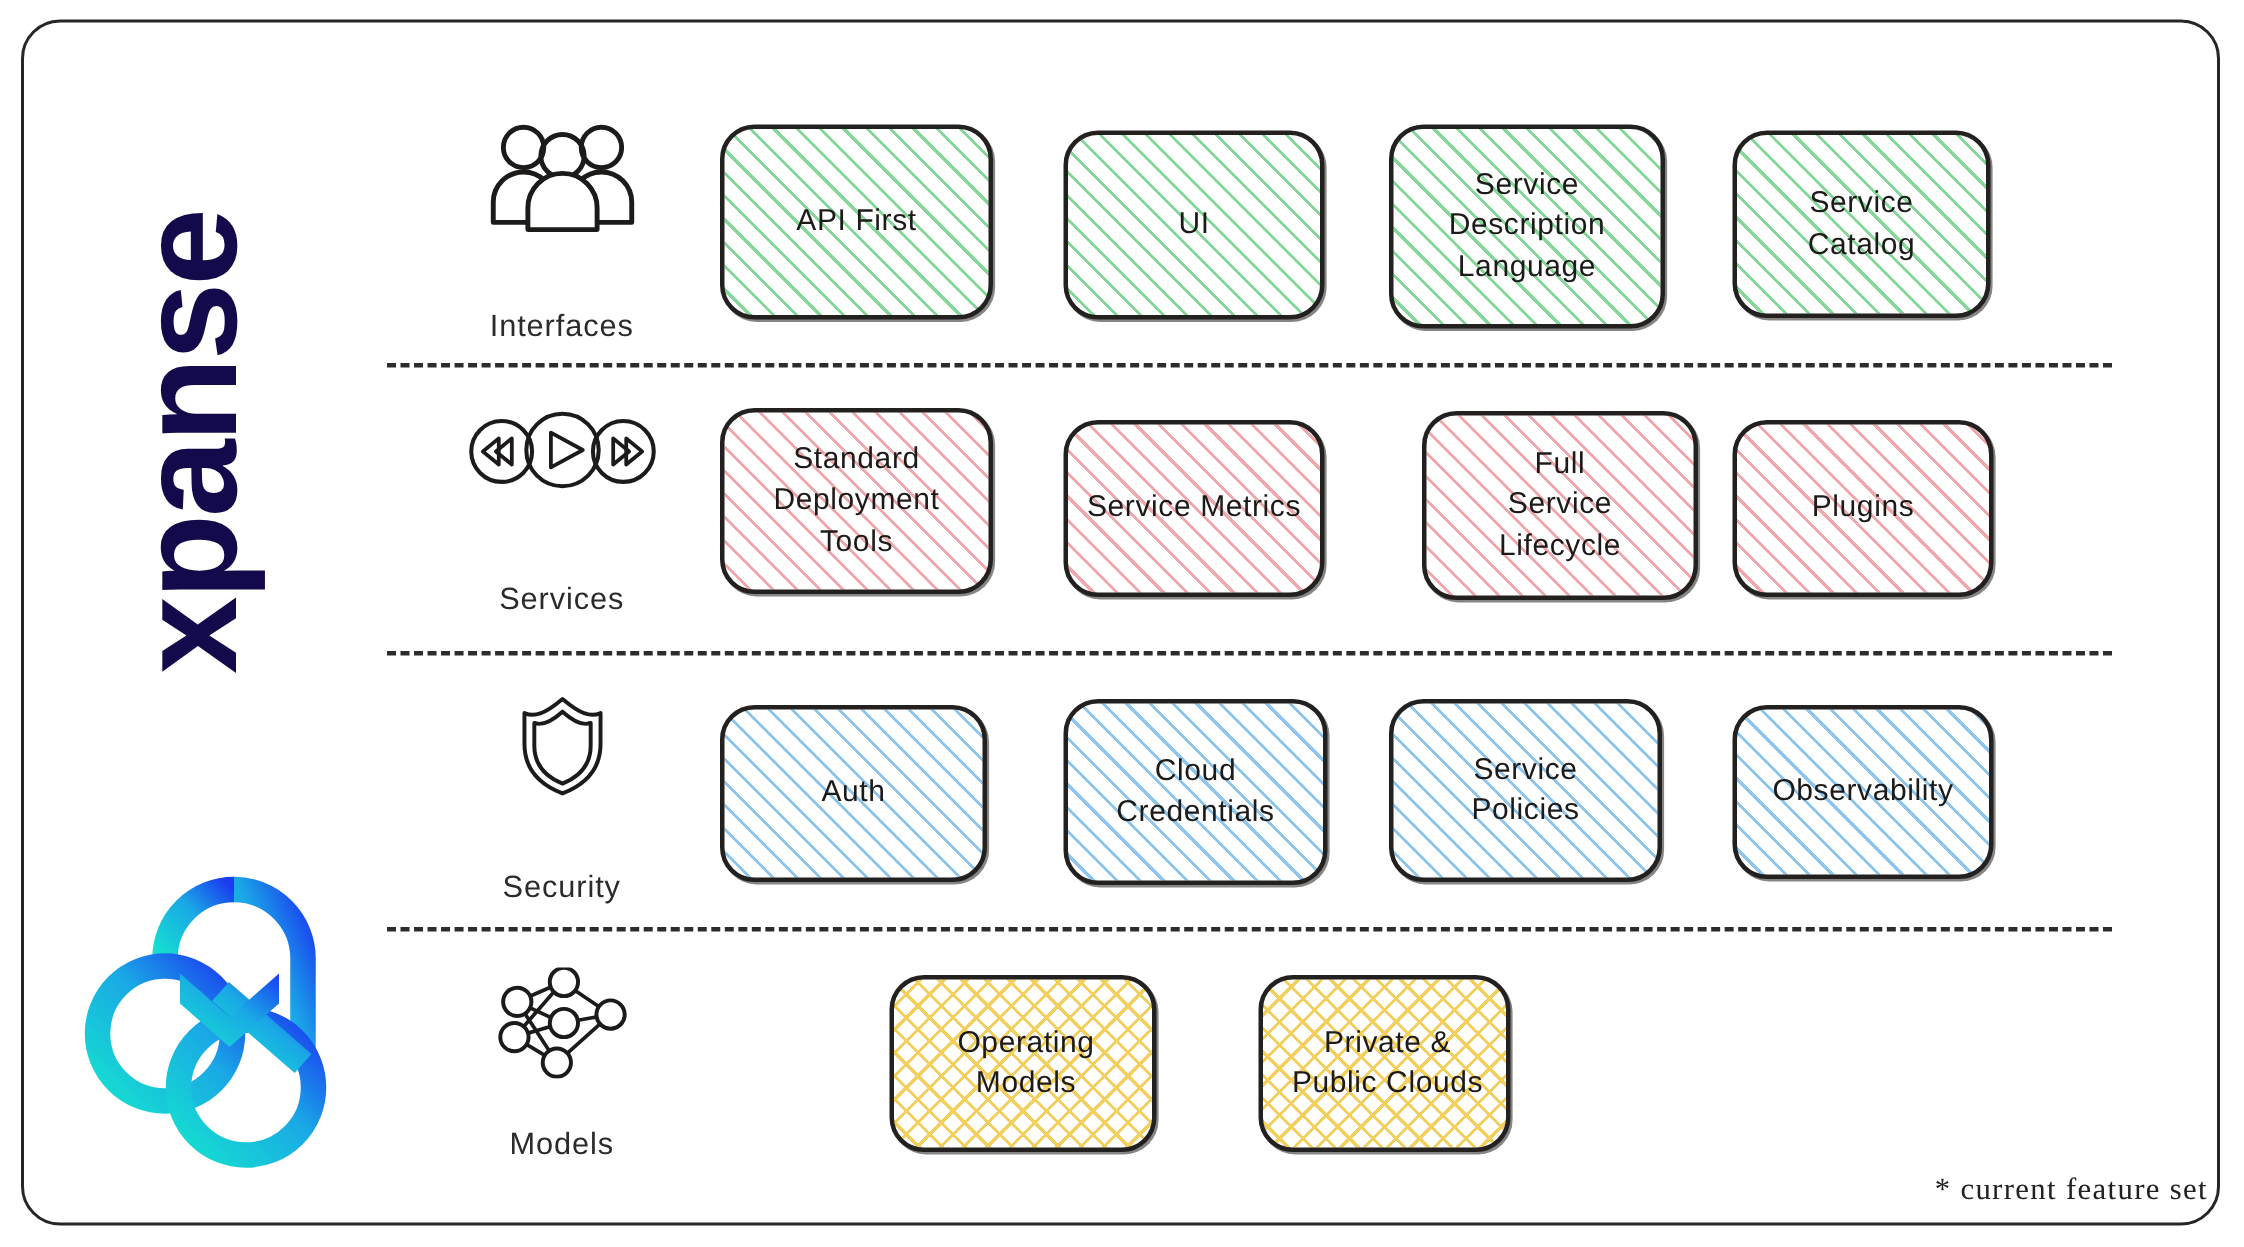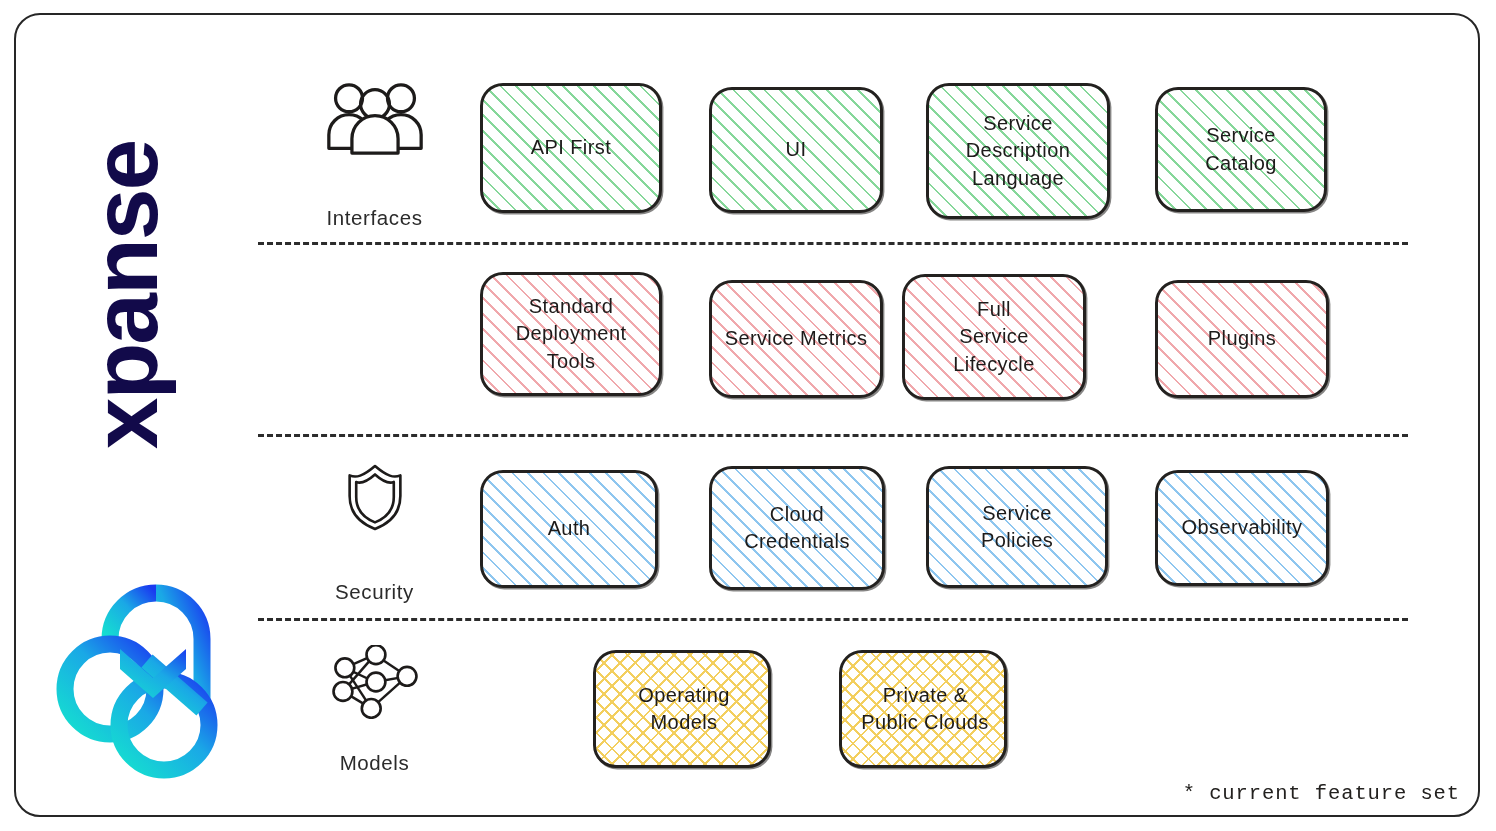--- a/index.html
+++ b/index.html
@@ -152,23 +152,23 @@
     position: absolute;
     left: 258px;
     width: 1150px;
     height: 0;
     border-top: 3.2px dashed #2c2c2c;
   }
 
   
   #footnote {
     position: absolute;
-    right: 36px;
+    right: 24px;
     bottom: 26px;
-    font-family: Liberation Mono, monospace;
+    font-family: Liberation Serif, serif;
     font-size: 20.5px;
     color: #23211f;
     letter-spacing: 0.9px;
     white-space: nowrap;
   }
 </style>
 </head>
 <body>
 
 <div id="stage">
@@ -236,30 +236,47 @@
 Description
 Language</span>
       </div>
       <div class="card fill-green" style="left:695px; top:7px; width:172px; height:125px;">
         <span class="txt">Service Catalog</span>
       </div>
     </div>
   </div>
 
   <div class="row" style="top:272px; height:140px;">
+    <div class="row-label" style="height:140px;">
+      <span class="ico">
+        <svg viewBox="0 0 132 58" width="128" height="56" fill="none" stroke="#1d1b1a" stroke-width="2.8">
+          <circle cx="24" cy="30" r="21"></circle>
+          <circle cx="66" cy="29" r="25"></circle>
+          <circle cx="108" cy="30" r="21"></circle>
+          <g fill="none" stroke-linejoin="round" stroke-width="2.6">
+            <path d="M31 21 L20 30 L31 39 Z"></path>
+            <path d="M22 21 L11 30 L22 39 Z"></path>
+            <path d="M58 17 L80 29 L58 41 Z"></path>
+            <path d="M101 21 L112 30 L101 39 Z"></path>
+            <path d="M110 21 L121 30 L110 39 Z"></path>
+          </g>
+        </svg>
+      </span>
+      <span class="cap">Services</span>
+    </div>
     <div class="cards">
       <div class="card fill-red" style="left:20px; top:0px; width:182px; height:124px;">
         <span class="txt">Standard
 Deployment
 Tools</span>
       </div>
       <div class="card fill-red" style="left:249px; top:8px; width:174px; height:118px;">
         <span class="txt">Service Metrics</span>
       </div>
-      <div class="card fill-red" style="left:442px; top:2px; width:184px; height:126px;">
+      <div class="card fill-red" style="left:488px; top:2px; width:184px; height:126px;">
         <span class="txt">Full
 Service
 Lifecycle</span>
       </div>
       <div class="card fill-red" style="left:695px; top:8px; width:174px; height:118px;">
         <span class="txt">Plugins</span>
       </div>
     </div>
   </div>
 

